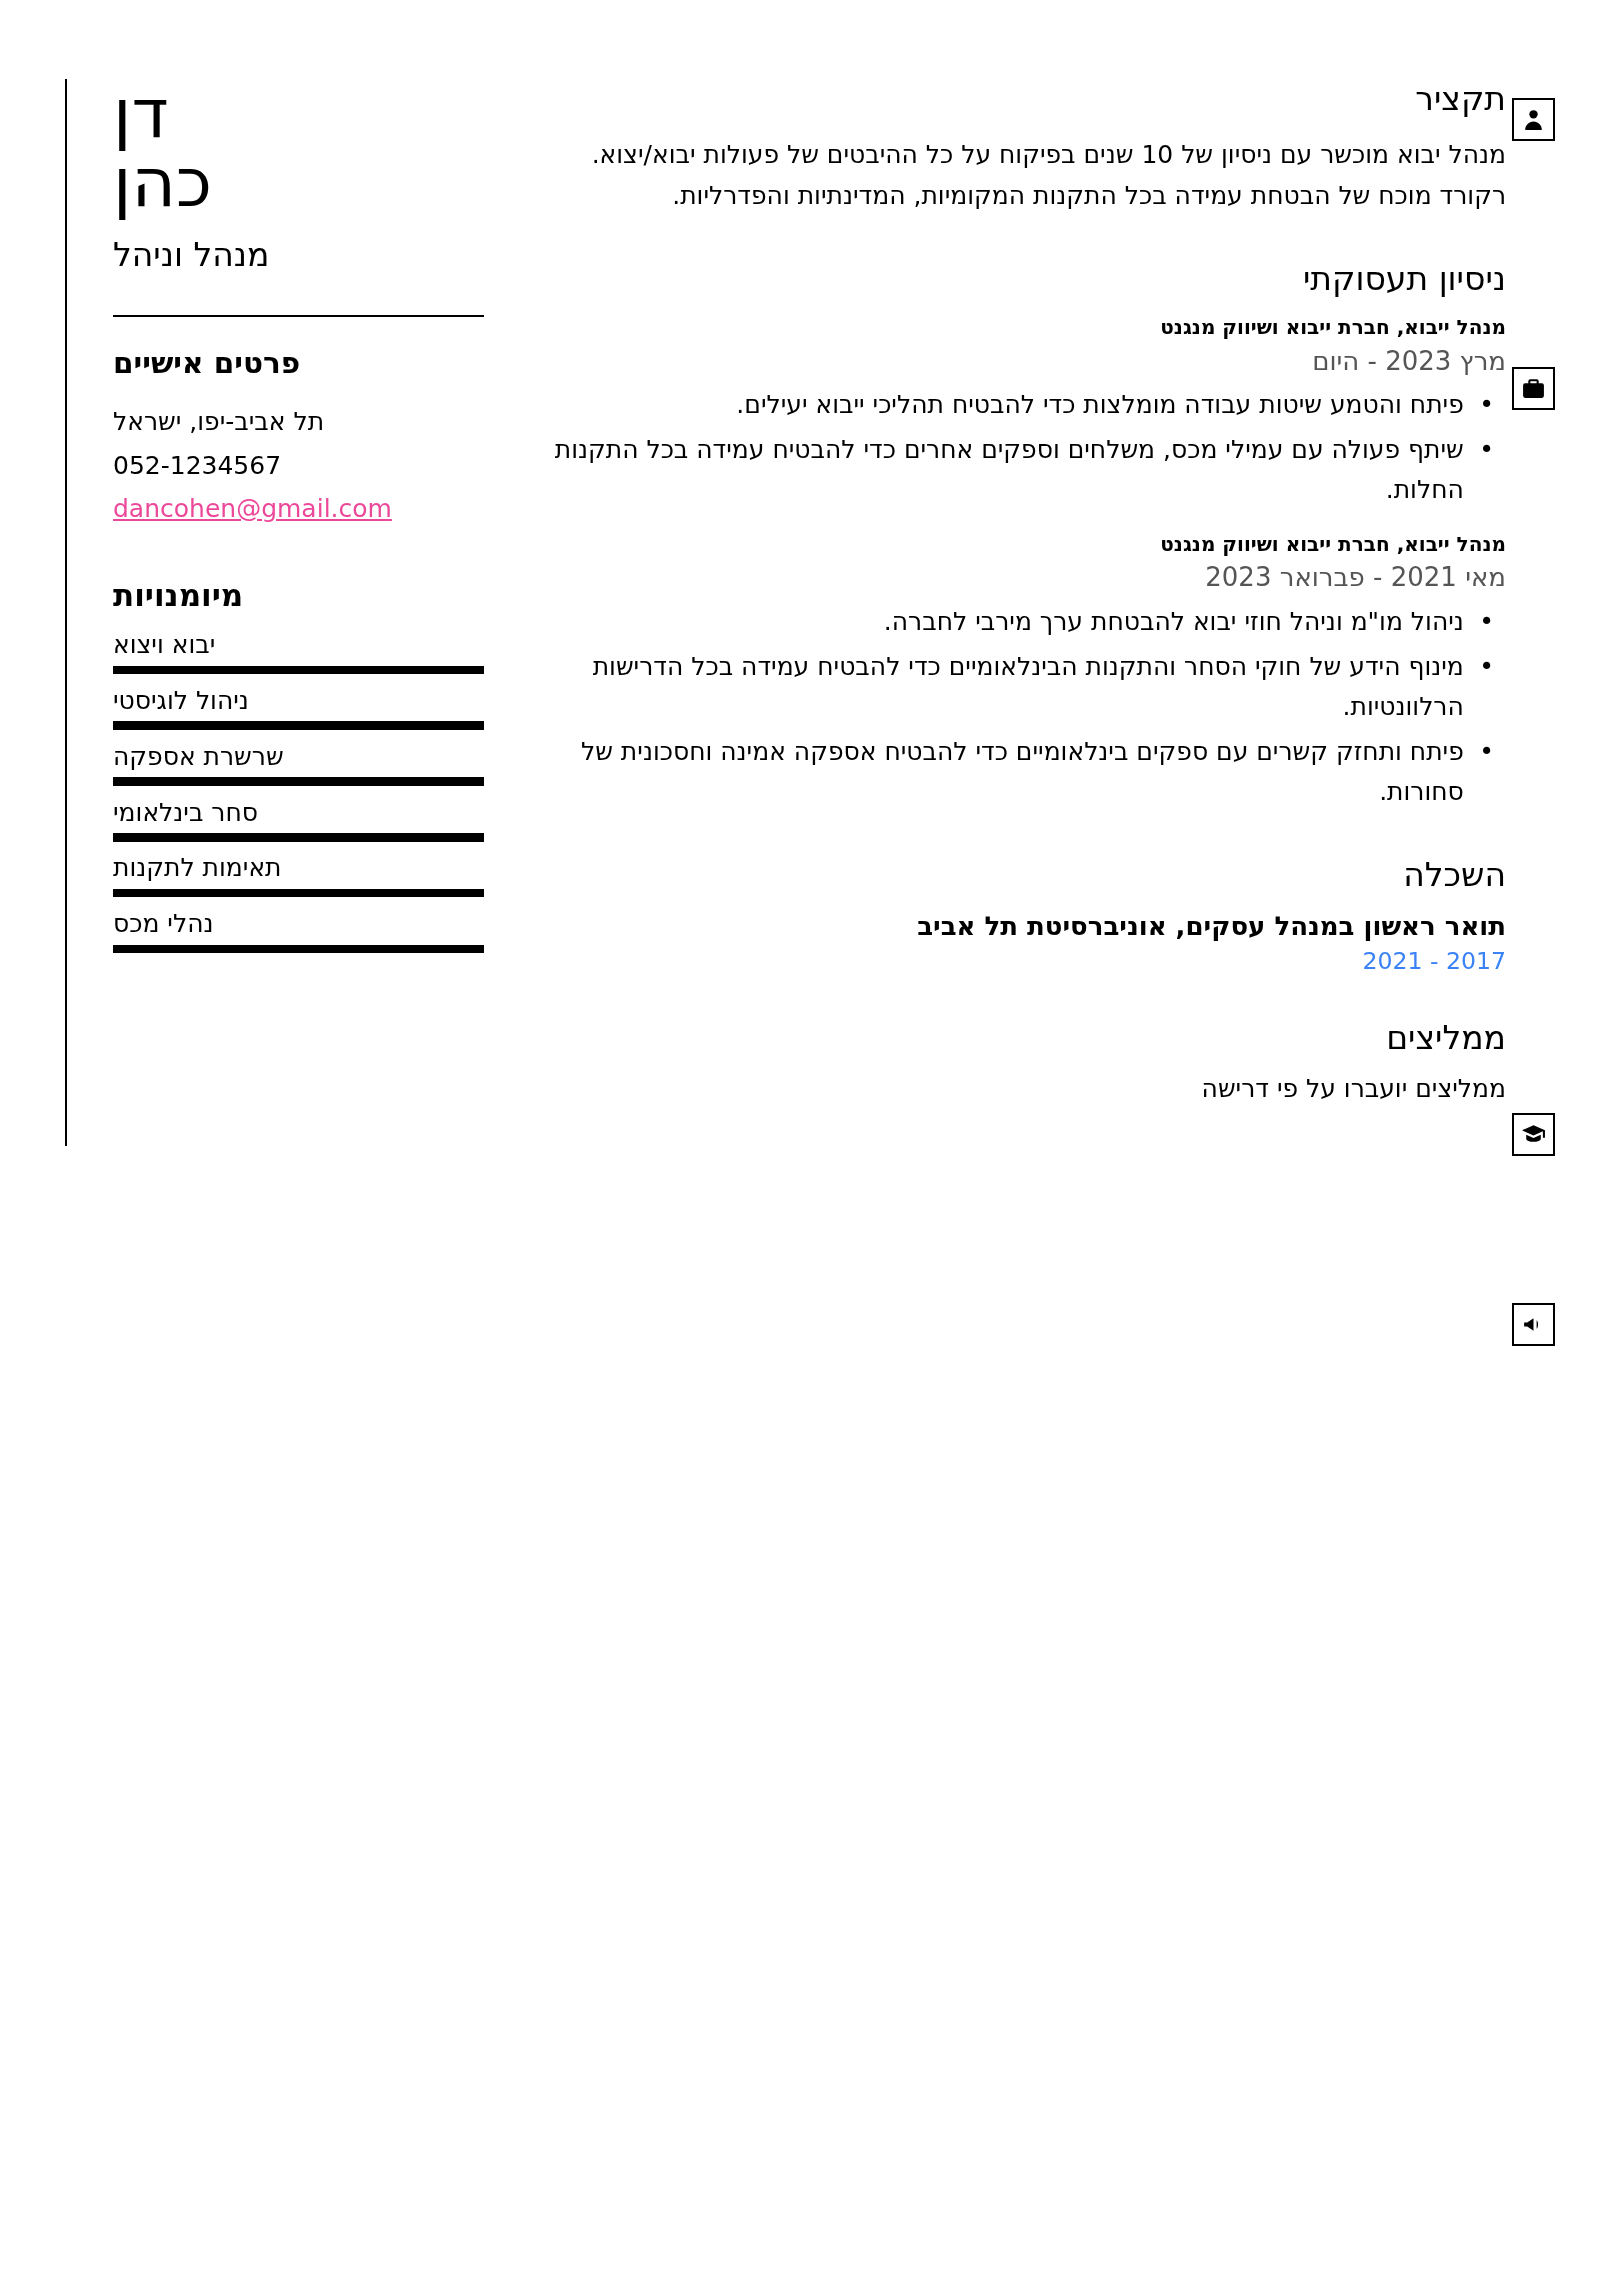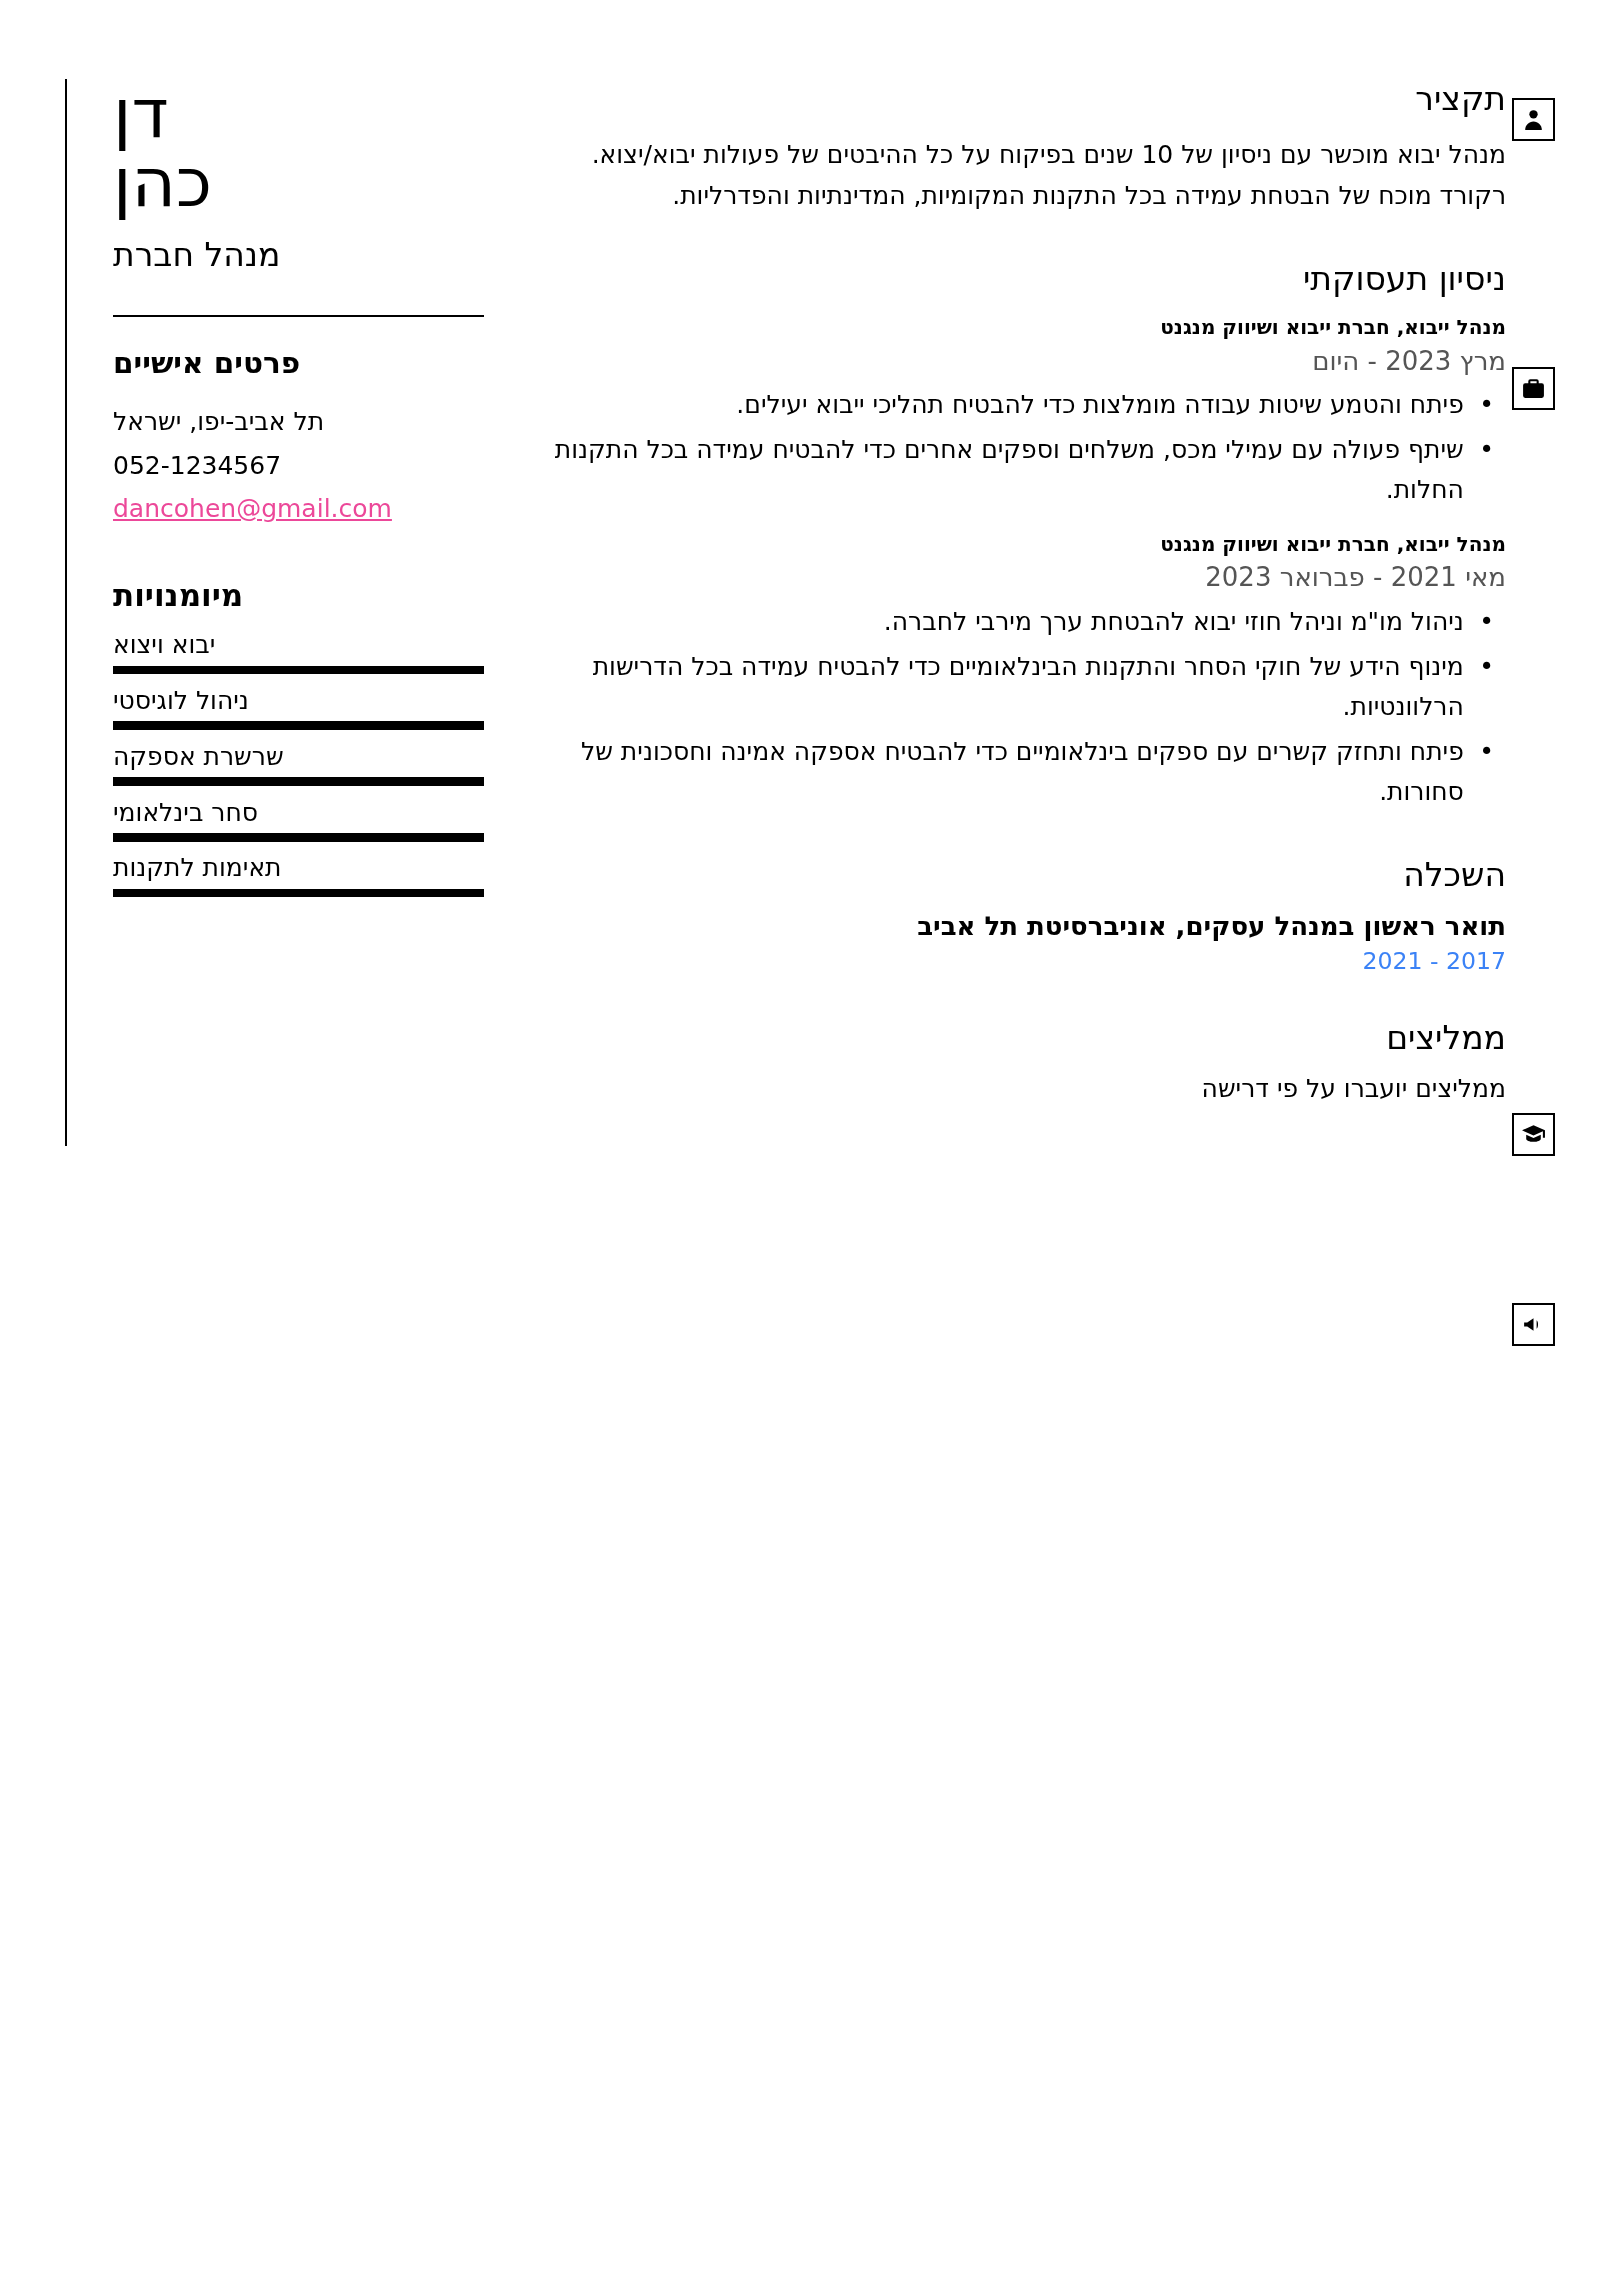--- a/index.html
+++ b/index.html
@@ -235,21 +235,21 @@
         <div class="refs-text">ממליצים יועברו על פי דרישה</div>
       </div>
 
     </div>
 
     <div class="sidebar">
 
       <div class="name-block">
         <div class="name-line">דן</div>
         <div class="name-line">כהן</div>
-        <div class="job-title">מנהל חברת</div>
+        <div class="job-title">מנהל וניהל</div>
       </div>
 
       <hr class="sidebar-rule">
 
       <div>
         <div class="sb-section-title">פרטים אישיים</div>
         <div class="sb-line">תל אביב-יפו, ישראל</div>
         <div class="sb-line">052-1234567</div>
         <div class="sb-line"><a href="#">dancohen@gmail.com</a></div>
       </div>
@@ -270,20 +270,24 @@
           <div class="skill-bar"></div>
         </div>
         <div class="skill">
           <div class="skill-label">סחר בינלאומי</div>
           <div class="skill-bar"></div>
         </div>
         <div class="skill">
           <div class="skill-label">תאימות לתקנות</div>
           <div class="skill-bar"></div>
         </div>
+        <div class="skill">
+          <div class="skill-label">נהלי מכס</div>
+          <div class="skill-bar"></div>
+        </div>
       </div>
 
     </div>
   </div>
 
   <div class="icon-badge" id="icon-person">
     <svg width="25" height="25" viewBox="0 0 24 24" fill="#000">
       <circle cx="12" cy="7" r="4"></circle>
       <path d="M4 22c0-4.4 3.6-8 8-8s8 3.6 8 8z"></path>
     </svg>

